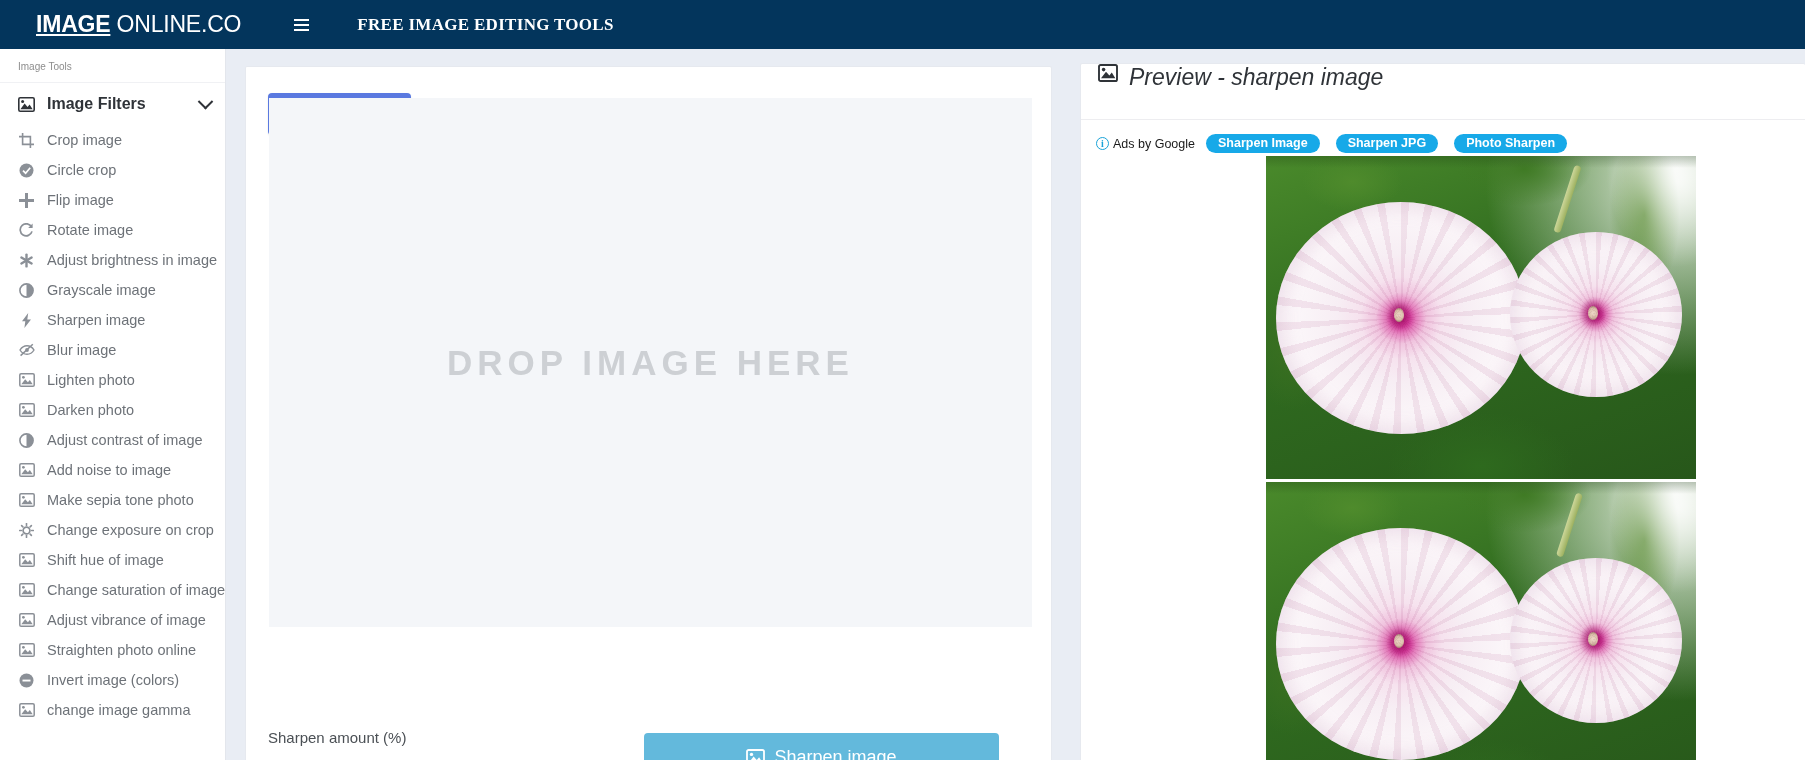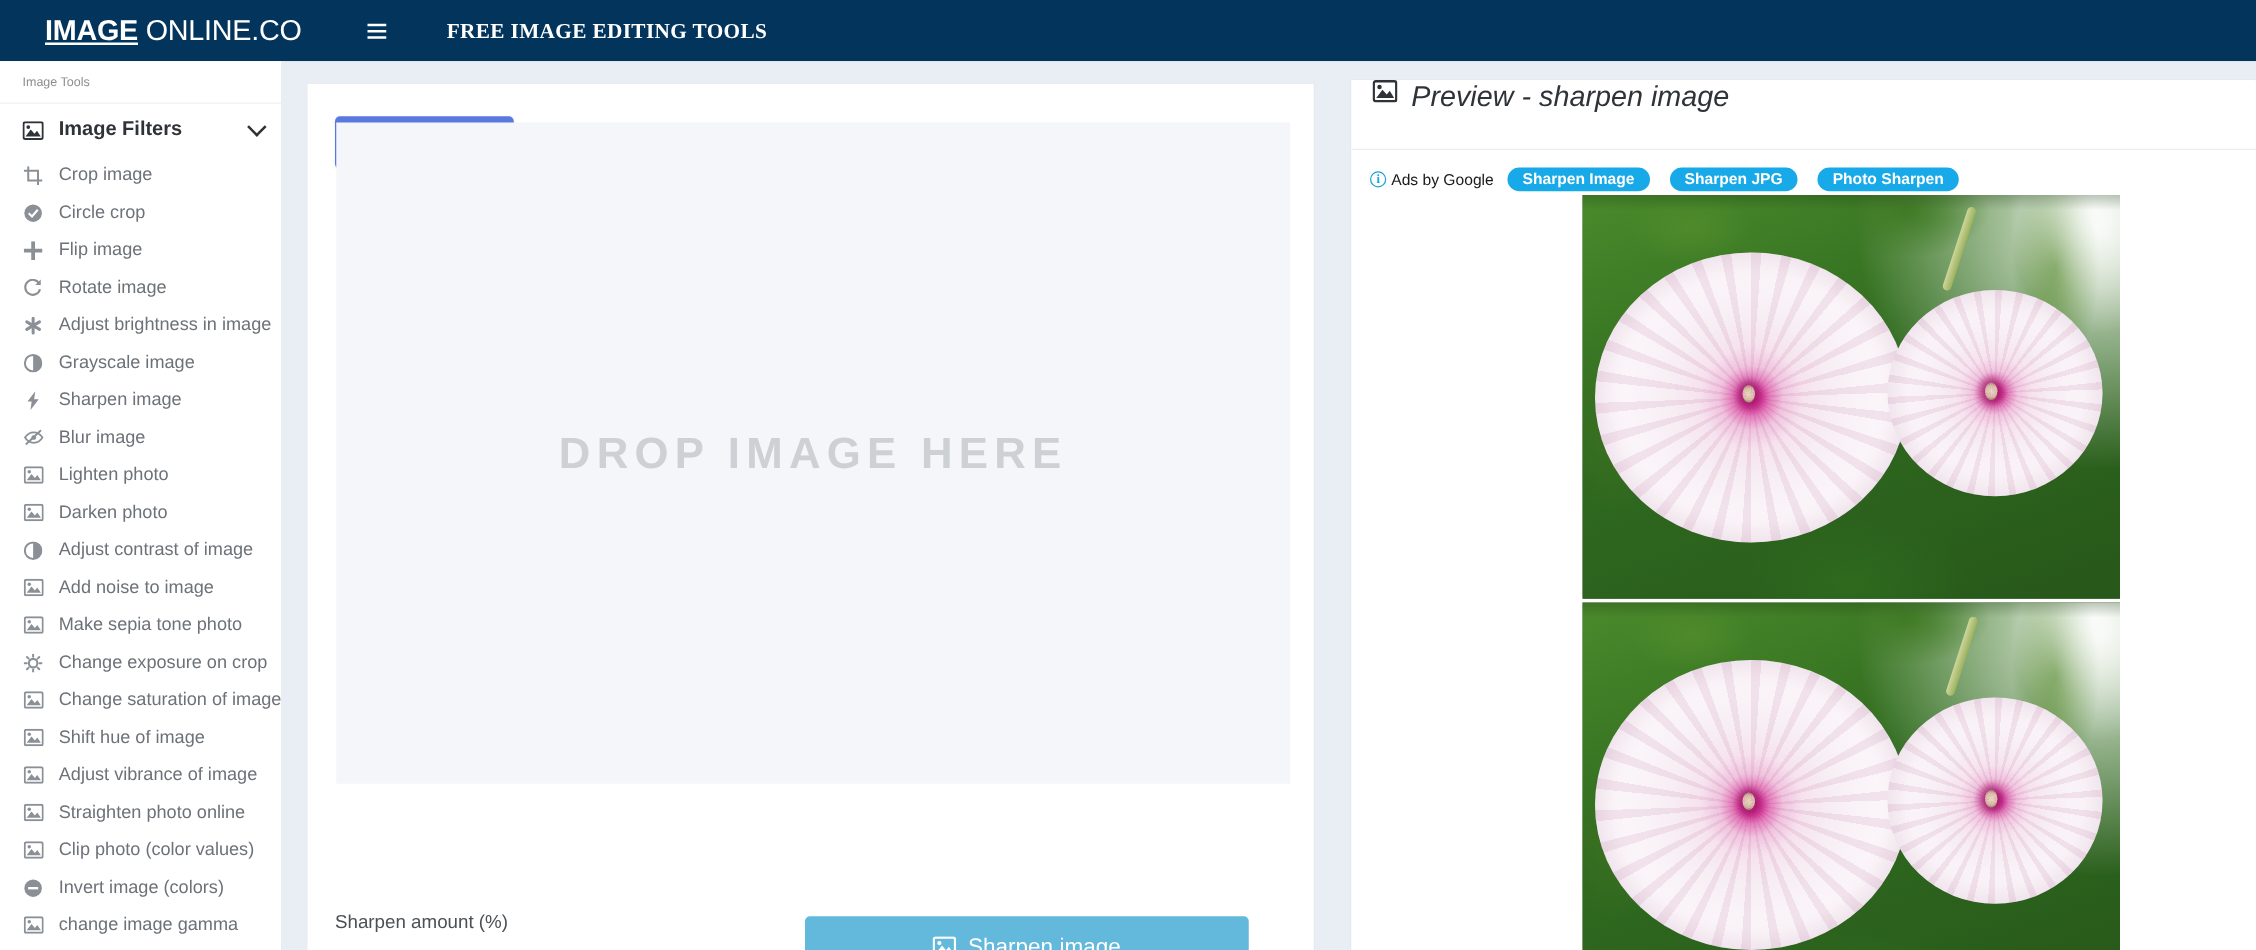--- a/index.html
+++ b/index.html
@@ -506,61 +506,51 @@
       <span class="mi-label">Change exposure on crop</span>
     </li>
     <li>
       <span class="ico">
           <svg width="16" height="14" viewBox="0 0 16 14">
             <rect x="0.8" y="0.8" width="14.4" height="12.4" rx="1.3" fill="none" stroke="currentColor" stroke-width="1.5"></rect>
             <circle cx="4.4" cy="4.3" r="1.4" fill="currentColor"></circle>
             <path d="M2.3 11.2 6.2 6.2 8.9 9.3 10.8 7 13.7 11.2Z" fill="currentColor"></path>
           </svg>
         </span>
+      <span class="mi-label">Shift hue of image</span>
+    </li>
+    <li>
+      <span class="ico">
+          <svg width="16" height="14" viewBox="0 0 16 14">
+            <rect x="0.8" y="0.8" width="14.4" height="12.4" rx="1.3" fill="none" stroke="currentColor" stroke-width="1.5"></rect>
+            <circle cx="4.4" cy="4.3" r="1.4" fill="currentColor"></circle>
+            <path d="M2.3 11.2 6.2 6.2 8.9 9.3 10.8 7 13.7 11.2Z" fill="currentColor"></path>
+          </svg>
+        </span>
       <span class="mi-label">Change saturation of image</span>
     </li>
     <li>
       <span class="ico">
           <svg width="16" height="14" viewBox="0 0 16 14">
             <rect x="0.8" y="0.8" width="14.4" height="12.4" rx="1.3" fill="none" stroke="currentColor" stroke-width="1.5"></rect>
             <circle cx="4.4" cy="4.3" r="1.4" fill="currentColor"></circle>
             <path d="M2.3 11.2 6.2 6.2 8.9 9.3 10.8 7 13.7 11.2Z" fill="currentColor"></path>
           </svg>
         </span>
-      <span class="mi-label">Shift hue of image</span>
-    </li>
-    <li>
-      <span class="ico">
-          <svg width="16" height="14" viewBox="0 0 16 14">
-            <rect x="0.8" y="0.8" width="14.4" height="12.4" rx="1.3" fill="none" stroke="currentColor" stroke-width="1.5"></rect>
-            <circle cx="4.4" cy="4.3" r="1.4" fill="currentColor"></circle>
-            <path d="M2.3 11.2 6.2 6.2 8.9 9.3 10.8 7 13.7 11.2Z" fill="currentColor"></path>
-          </svg>
-        </span>
       <span class="mi-label">Adjust vibrance of image</span>
     </li>
     <li>
       <span class="ico">
           <svg width="16" height="14" viewBox="0 0 16 14">
             <rect x="0.8" y="0.8" width="14.4" height="12.4" rx="1.3" fill="none" stroke="currentColor" stroke-width="1.5"></rect>
             <circle cx="4.4" cy="4.3" r="1.4" fill="currentColor"></circle>
             <path d="M2.3 11.2 6.2 6.2 8.9 9.3 10.8 7 13.7 11.2Z" fill="currentColor"></path>
           </svg>
         </span>
       <span class="mi-label">Straighten photo online</span>
-    </li>
-    <li>
-      <span class="ico">
-          <svg width="16" height="14" viewBox="0 0 16 14">
-            <rect x="0.8" y="0.8" width="14.4" height="12.4" rx="1.3" fill="none" stroke="currentColor" stroke-width="1.5"></rect>
-            <circle cx="4.4" cy="4.3" r="1.4" fill="currentColor"></circle>
-            <path d="M2.3 11.2 6.2 6.2 8.9 9.3 10.8 7 13.7 11.2Z" fill="currentColor"></path>
-          </svg>
-        </span>
-      <span class="mi-label">Clip photo (color values)</span>
     </li>
     <li>
       <span class="ico">
           <svg width="15" height="15" viewBox="0 0 15 15">
             <circle cx="7.5" cy="7.5" r="7" fill="currentColor"></circle>
             <rect x="3.5" y="6.6" width="8" height="1.9" fill="#fff"></rect>
           </svg>
         </span>
       <span class="mi-label">Invert image (colors)</span>
     </li>

